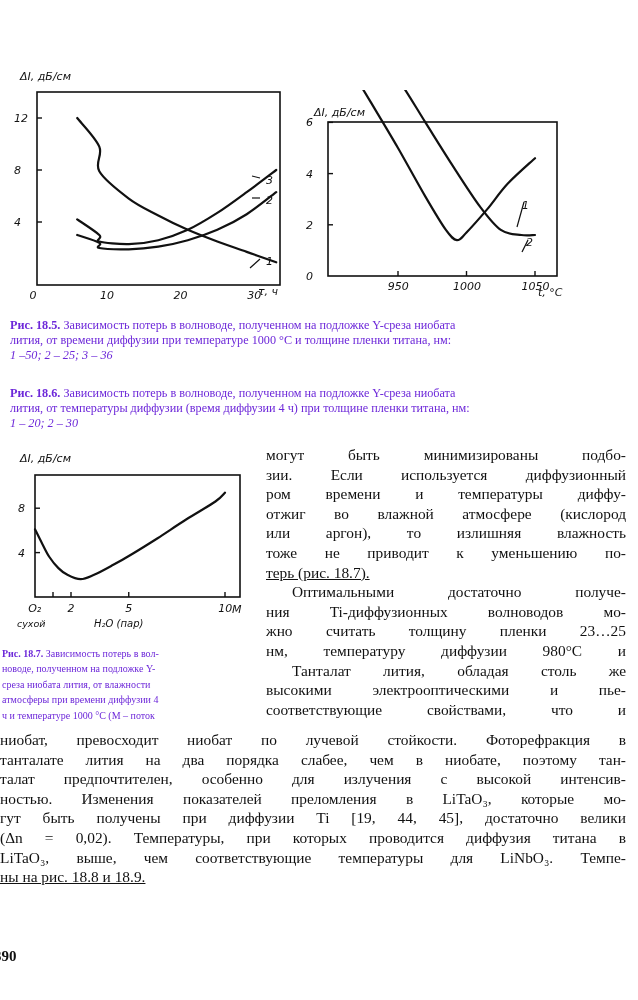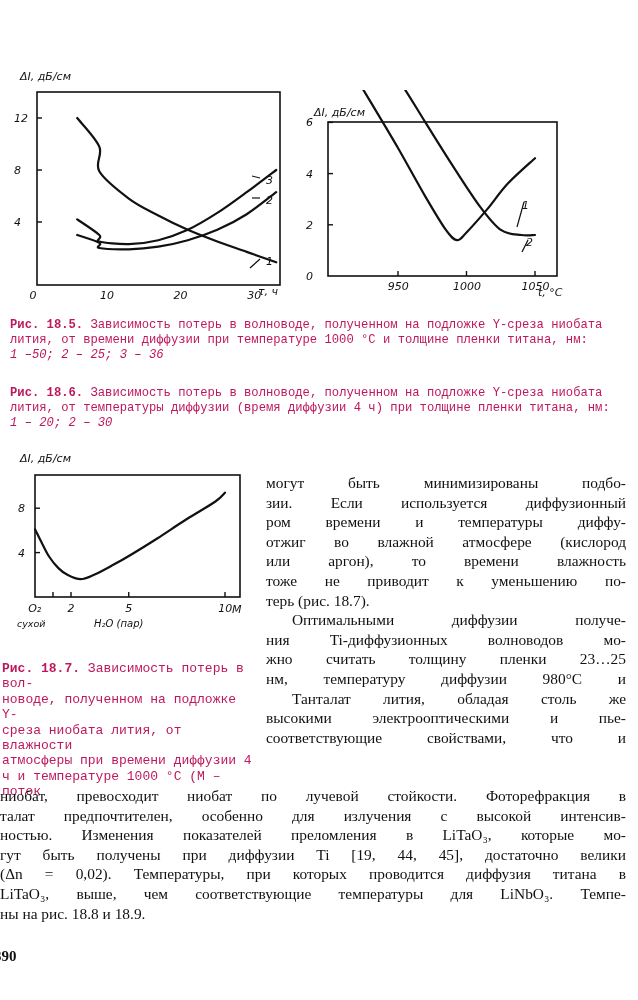--- a/index.html
+++ b/index.html
@@ -1,24 +1,24 @@
 <!DOCTYPE html>
 <html><head>
 <meta charset="utf-8">
 <style>
   html, body { margin: 0; padding: 0; background: #ffffff; }
   body { width: 638px; height: 1000px; position: relative; overflow: hidden;
          font-family: "Liberation Serif", serif; color: #111; }
   .abs { position: absolute; }
   svg text { font-family: "DejaVu Sans", sans-serif; font-style: italic; fill: #111; }
-  .caption { font-family: Liberation Mono, monospace; font-size: 12.2px; line-height: 15px; color: #be185d; }
+  .caption { font-family: Liberation Serif, serif; font-size: 12.2px; line-height: 15px; color: #6d28d9; }
   .caption b { font-weight: bold; }
-  .body-text { font-family: "Liberation Serif", serif; font-size: 15.4px; line-height: 19.6px; color: #111; text-align: justify; margin-top: 28px; }
+  .body-text { font-family: "Liberation Serif", serif; font-size: 15.4px; line-height: 19.6px; color: #111; text-align: justify; }
   .line { white-space: nowrap; display: block; text-align-last: justify; }
-  .line.last { text-align-last: left; }
+  .line.last { text-align-last: left; text-decoration: underline; }
   .indent { text-indent: 26px; }
   .pagenum { font-family: "Liberation Serif", serif; font-size: 15px; font-weight: bold; }
 </style>
 </head>
 <body>
 
 <svg class="abs" style="left:0;top:60px" width="300" height="250" id="fig5svg">
   <text x="20" y="20" font-size="11">ΔI, дБ/см</text>
   <rect x="37" y="32" width="243" height="193" fill="none" stroke="#111" stroke-width="1.6"></rect>
   <g id="fig5-ticks">
@@ -109,47 +109,48 @@
       <text x="218.2" y="172" font-size="11">10</text>
     </g>
   <g id="fig7-curves">
       <path d="M35.0,89.3 C36.2,91.7 39.8,99.1 42.2,103.7 C44.6,108.3 46.7,113.0 49.4,117.0 C52.1,121.1 55.4,125.2 58.4,128.1 C61.4,131.1 63.7,133.0 67.4,134.8 C71.1,136.7 76.2,139.2 80.6,139.2 C85.1,139.2 88.6,137.2 94.1,134.8 C99.6,132.4 106.9,128.3 113.3,124.8 C119.8,121.3 125.2,118.2 132.6,113.7 C140.0,109.3 148.6,103.9 157.6,98.2 C166.6,92.4 176.9,85.4 186.5,79.3 C196.1,73.2 209.0,66.0 215.4,61.5 C221.8,57.1 223.4,54.1 225.0,52.7" fill="none" stroke="#111" stroke-width="2.2" stroke-linecap="round"></path>
     </g>
   <text x="232" y="173" font-size="11">M</text>
   <text x="17" y="187" font-size="9.5">сухой</text>
   <text x="94" y="187" font-size="10">H₂O (пар)</text>
 </svg>
 
-<div class="abs caption" style="left:2px;top:661px;width:250px;font-size:13px;line-height:15.4px;">
+<div class="abs caption" style="left:2px;top:646px;width:250px;font-size:10px;line-height:15.4px;">
   <div><b>Рис. 18.7.</b> <span>Зависимость потерь в вол-</span></div>
   <div>новоде, полученном на подложке Y-</div>
   <div>среза ниобата лития, от влажности</div>
   <div>атмосферы при времени диффузии 4</div>
   <div>ч и температуре 1000 °С (M – поток</div>
 </div>
 
 <div class="abs body-text" style="left:266px;top:445px;width:360px;">
   <span class="line">могут быть минимизированы подбо-</span>
   <span class="line">зии. Если используется диффузионный</span>
   <span class="line">ром времени и температуры диффу-</span>
   <span class="line">отжиг во влажной атмосфере (кислород</span>
-  <span class="line">или аргон), то времени влажность</span>
+  <span class="line">или аргон), то излишняя влажность</span>
   <span class="line">тоже не приводит к уменьшению по-</span>
   <span class="line last">терь (рис. 18.7).</span>
-  <span class="line indent">Оптимальными диффузии получе-</span>
+  <span class="line indent">Оптимальными достаточно получе-</span>
   <span class="line">ния Ti-диффузионных волноводов мо-</span>
   <span class="line">жно считать толщину пленки 23…25</span>
   <span class="line">нм, температуру диффузии 980°С и</span>
   <span class="line indent">Танталат лития, обладая столь же</span>
   <span class="line">высокими электрооптическими и пье-</span>
   <span class="line">соответствующие свойствами, что и</span>
 </div>
 
-<div class="abs body-text" style="left:0px;top:758px;width:626px;overflow:hidden;">
+<div class="abs body-text" style="left:0px;top:730px;width:626px;overflow:hidden;">
   <span class="line">ниобат, превосходит ниобат по лучевой стойкости. Фоторефракция в</span>
+  <span class="line">танталате лития на два порядка слабее, чем в ниобате, поэтому тан-</span>
   <span class="line">талат предпочтителен, особенно для излучения с высокой интенсив-</span>
   <span class="line">ностью. Изменения показателей преломления в LiTaO₃, которые мо-</span>
   <span class="line">гут быть получены при диффузии Ti [19, 44, 45], достаточно велики</span>
   <span class="line">(Δn = 0,02). Температуры, при которых проводится диффузия титана в</span>
   <span class="line">LiTaO₃, выше, чем соответствующие температуры для LiNbO₃. Темпе-</span>
   <span class="line last">ны на рис. 18.8 и 18.9.</span>
 </div>
 
 <div class="abs pagenum" style="left:-6px;top:948px;">390</div>
 

